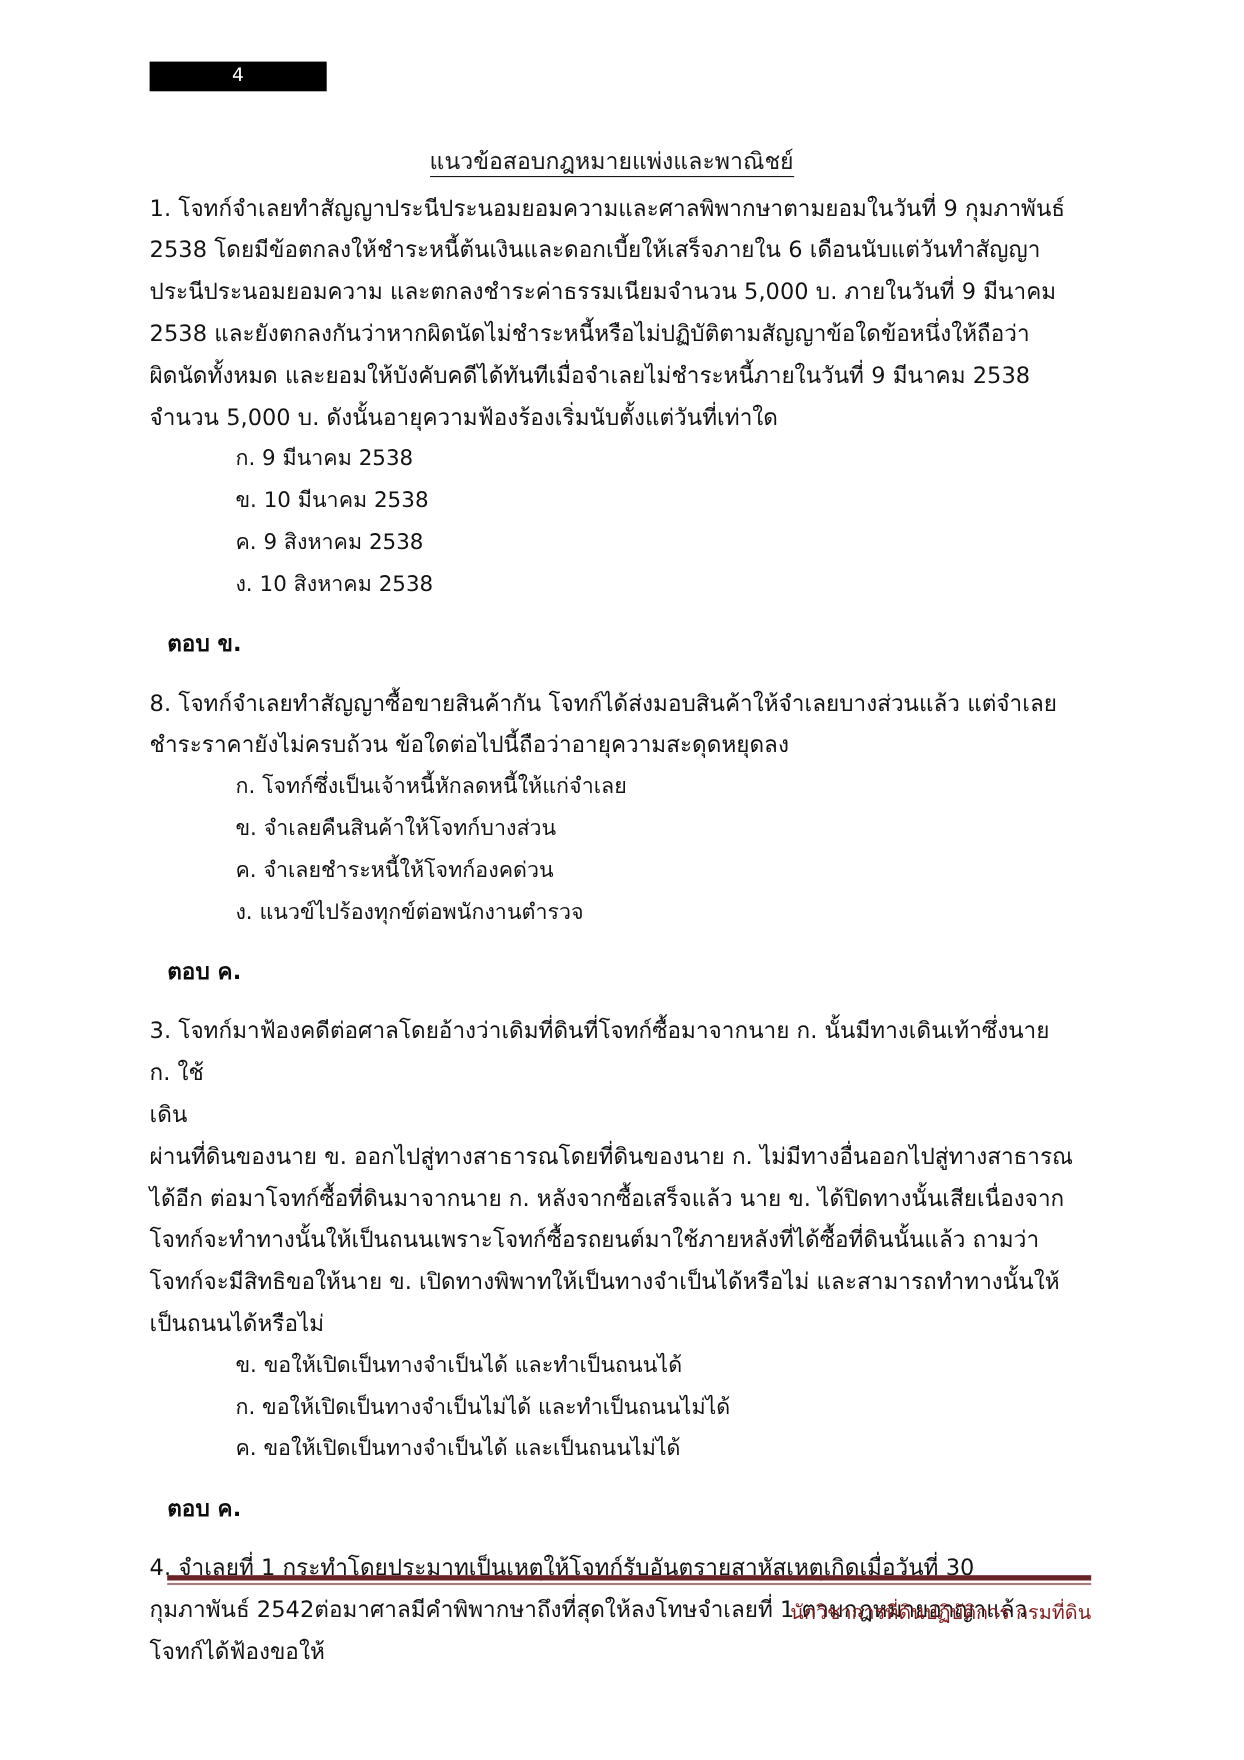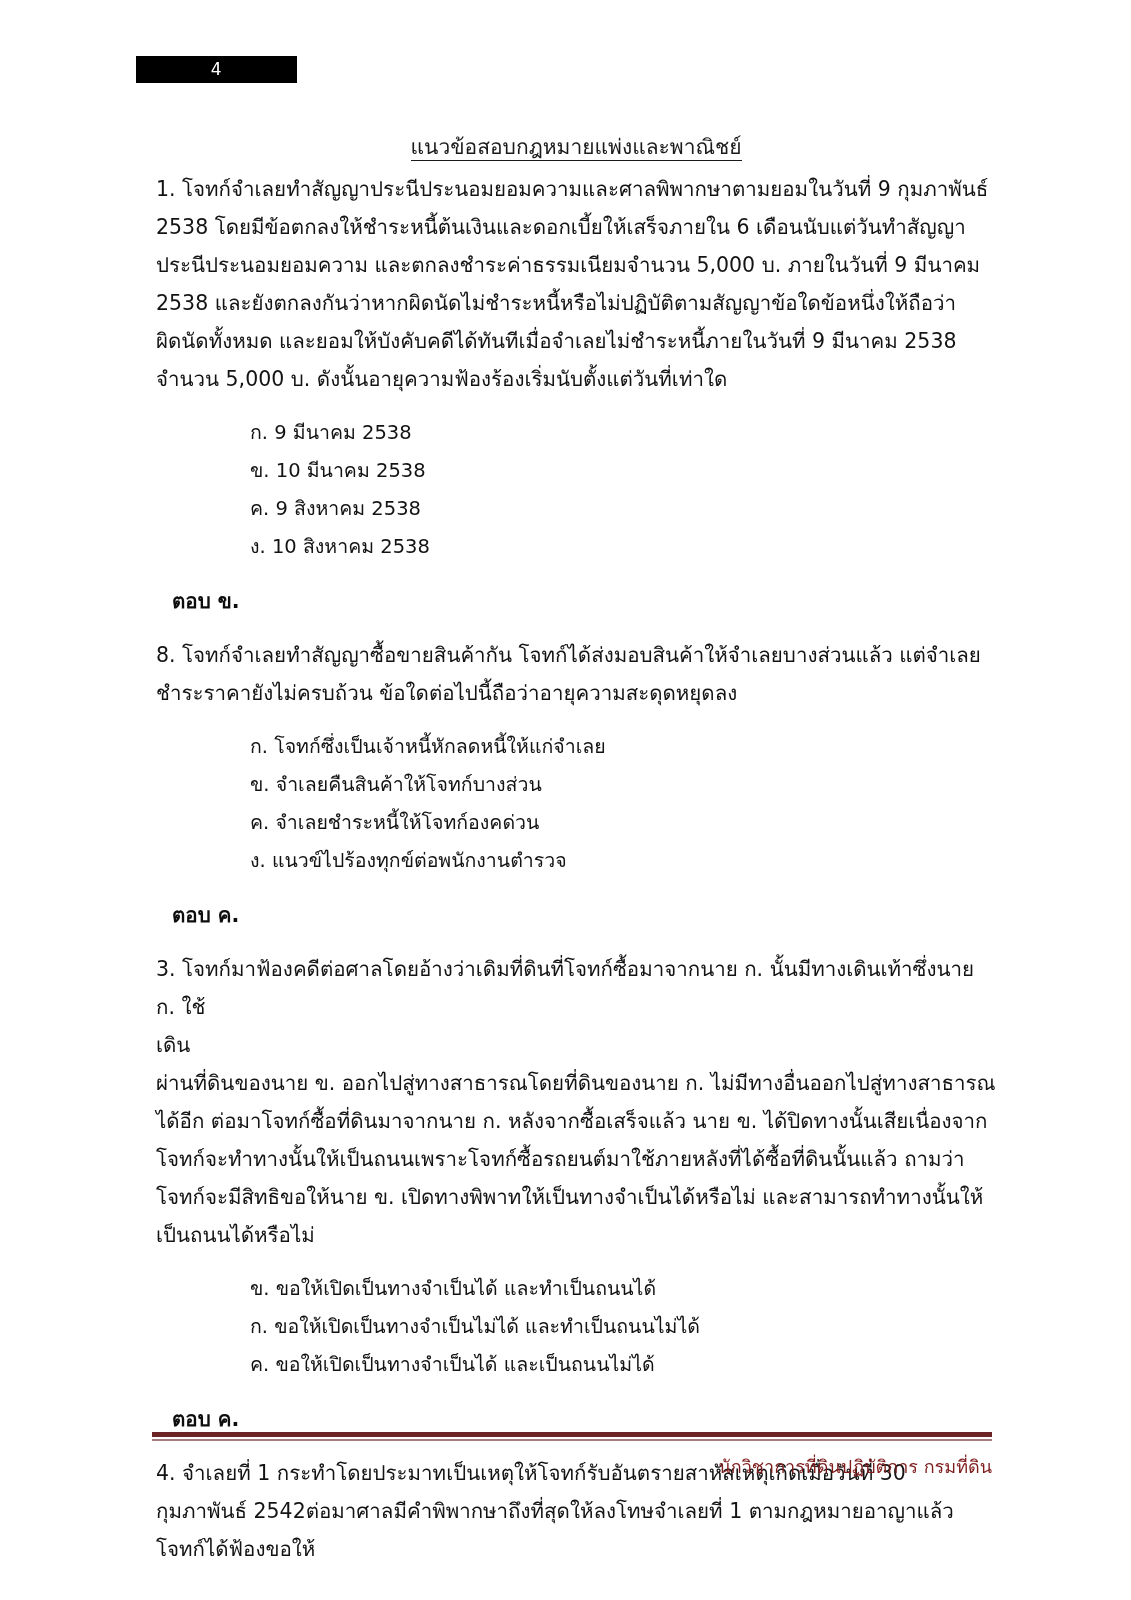--- a/index.html
+++ b/index.html
@@ -36,21 +36,21 @@
     color: #ffffff;
     font-size: 17px;
     line-height: 1;
     font-family: "DejaVu Sans", "Liberation Sans", sans-serif;
     letter-spacing: 0.5px;
   }
 
   
   .content {
     position: absolute;
-    left: 156px;
+    left: 136px;
     top: 130px;
     width: 840px;
   }
 
   .doc-title {
     text-align: center;
     font-size: 21px;
     line-height: 34px;
     color: #1a1a1a;
     margin: 0 0 6px 0;
@@ -68,21 +68,21 @@
     color: #131313;
     margin: 0;
     padding: 0;
     text-align: left;
     white-space: normal;
   }
 
   .q-block { margin: 0 0 0 0; }
 
   .choices {
-    margin: 16px;
+    margin: 0;
     padding: 0;
     list-style: none;
   }
   .choices li {
     font-size: 19.5px;
     line-height: 38px;
     color: #131313;
     padding-left: 78px;
   }
 

